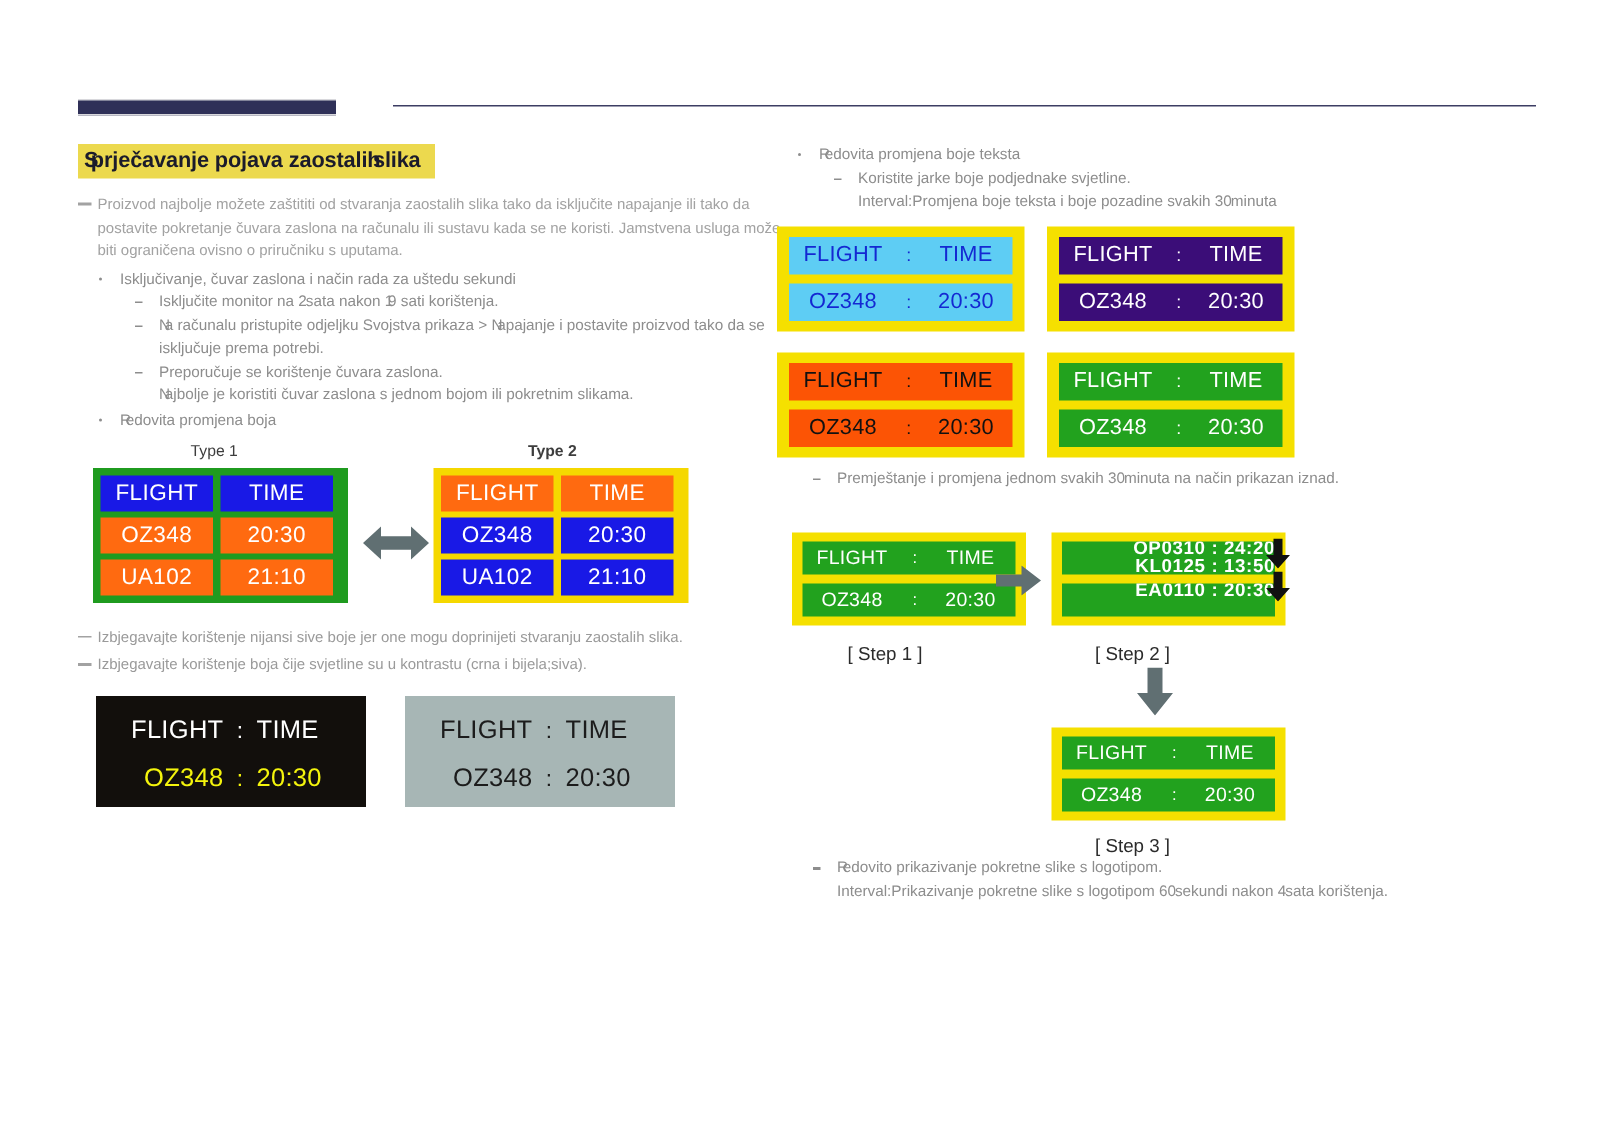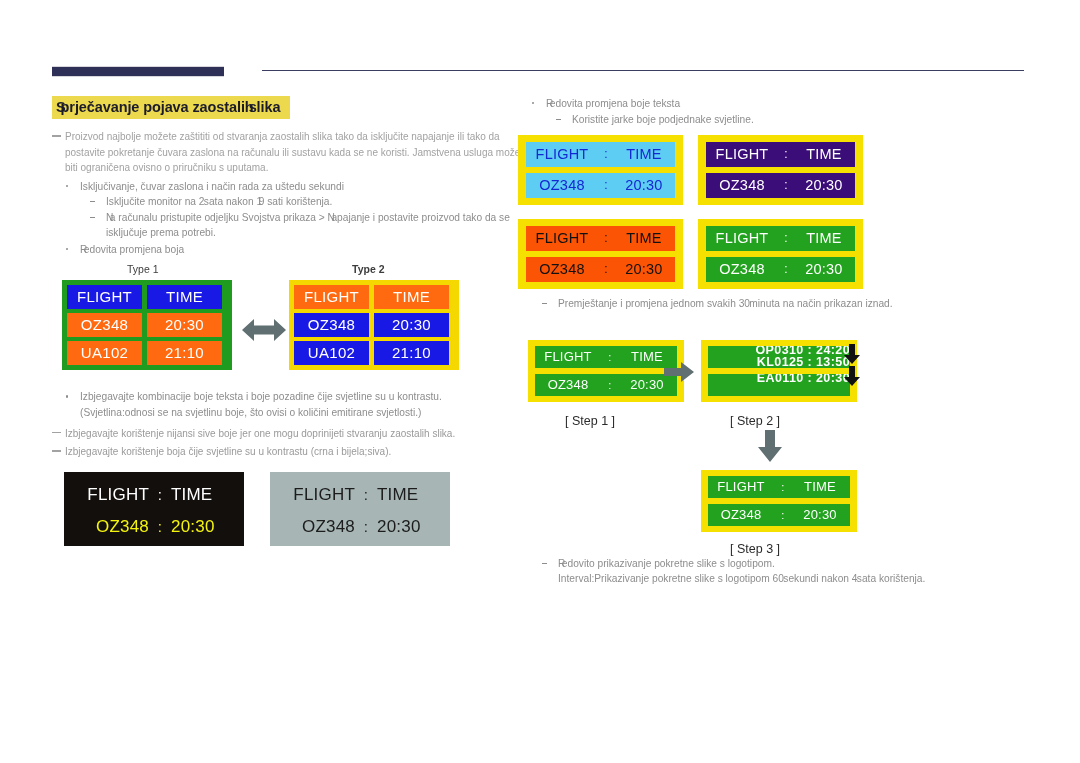--- a/index.html
+++ b/index.html
@@ -349,20 +349,24 @@
     <li class="b1">
       <span class="dot"></span>
       <span>Isključivanje, čuvar zaslona i način rada za uštedu sekundi</span>
       <ul class="lvl2">
         <li class="b2">
           <span class="dash"></span><span>Isključite monitor na </span><span class="sq">2</span><span> sata nakon </span><span class="sq">1</span><span>9 sati korištenja.</span>
         </li>
         <li class="b2">
           <span class="dash"></span><span class="sq">N</span><span>a računalu pristupite odjeljku Svojstva prikaza &gt; </span><span class="sq">N</span><span>apajanje i postavite proizvod tako da se isključuje prema potrebi.</span>
         </li>
+        <li class="b2">
+          <span class="dash"></span><span>Preporučuje se korištenje čuvara zaslona.</span>
+          <span class="cont"><span class="sq">N</span><span>ajbolje je koristiti čuvar zaslona s jednom bojom ili pokretnim slikama.</span></span>
+        </li>
       </ul>
     </li>
 
     <li class="b1">
       <span class="dot"></span>
       <span class="sq">R</span><span>edovita promjena boja</span>
     </li>
   </ul>
 
   
@@ -398,27 +402,20 @@
         <div class="cellB">OZ348</div>
         <div class="cellB">20:30</div>
       </div>
       <div class="brow">
         <div class="cellB">UA102</div>
         <div class="cellB">21:10</div>
       </div>
     </div>
   </div>
 
-  <ul class="lvl1" style="margin-top:8px;">
-    <li class="b1">
-      <span class="dot"></span>
-      <span>Izbjegavajte kombinacije boje teksta i boje pozadine čije svjetline su u kontrastu.</span>
-      <span class="cont">(Svjetlina:odnosi se na svjetlinu boje, što ovisi o količini emitirane svjetlosti.)</span>
-    </li>
-  </ul>
 
   <p class="note dark" style="margin-top:5px;">Izbjegavajte korištenje nijansi sive boje jer one mogu doprinijeti stvaranju zaostalih slika.</p>
   <p class="note dark">Izbjegavajte korištenje boja čije svjetline su u kontrastu (crna i bijela;siva).</p>
 
   
   <div id="panels-row">
     <div class="flat-panel" id="panel-dark">
       <div class="fline first">
         <span class="lbl">FLIGHT</span>
         <span class="sep">:</span>
@@ -448,20 +445,21 @@
 
 <div id="col-right">
 
   <ul class="lvl1">
     <li class="b1">
       <span class="dot"></span>
       <span class="sq">R</span><span>edovita promjena boje teksta</span>
       <ul class="lvl2">
         <li class="b2">
           <span class="dash"></span><span>Koristite jarke boje podjednake svjetline.</span>
+          <span class="cont"><span>Interval:Promjena boje teksta i boje pozadine svakih </span><span class="sq">30</span><span> minuta</span></span>
         </li>
       </ul>
     </li>
   </ul>
 
   <div id="variants-grid">
     <div class="variant" id="variant-1">
       <div class="vrow first">
         <span class="lbl">FLIGHT</span>
         <span class="sep">:</span>

